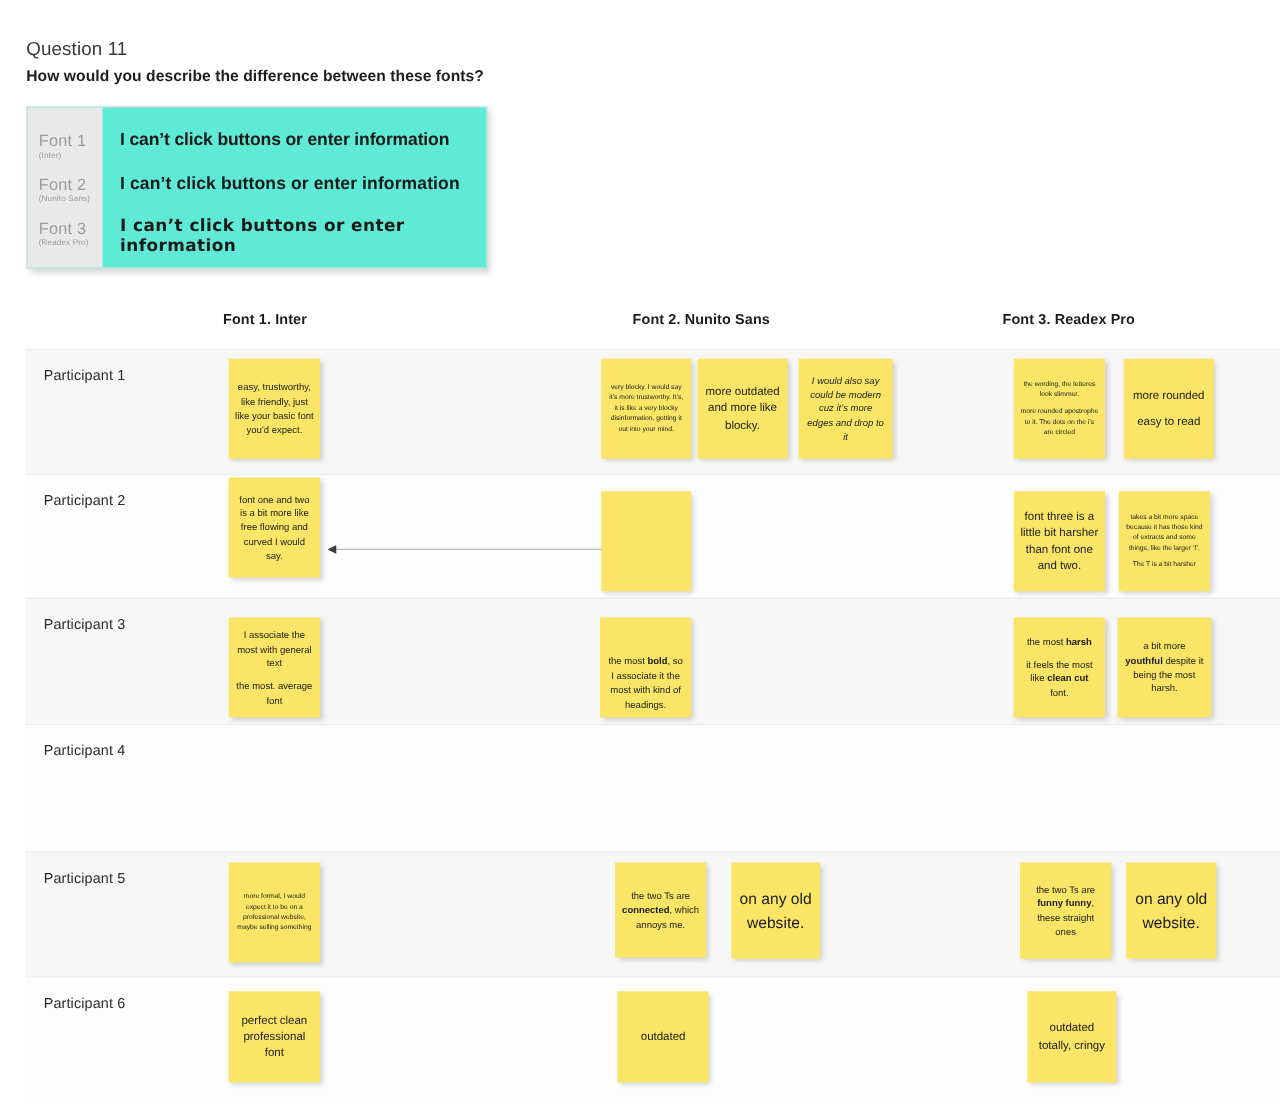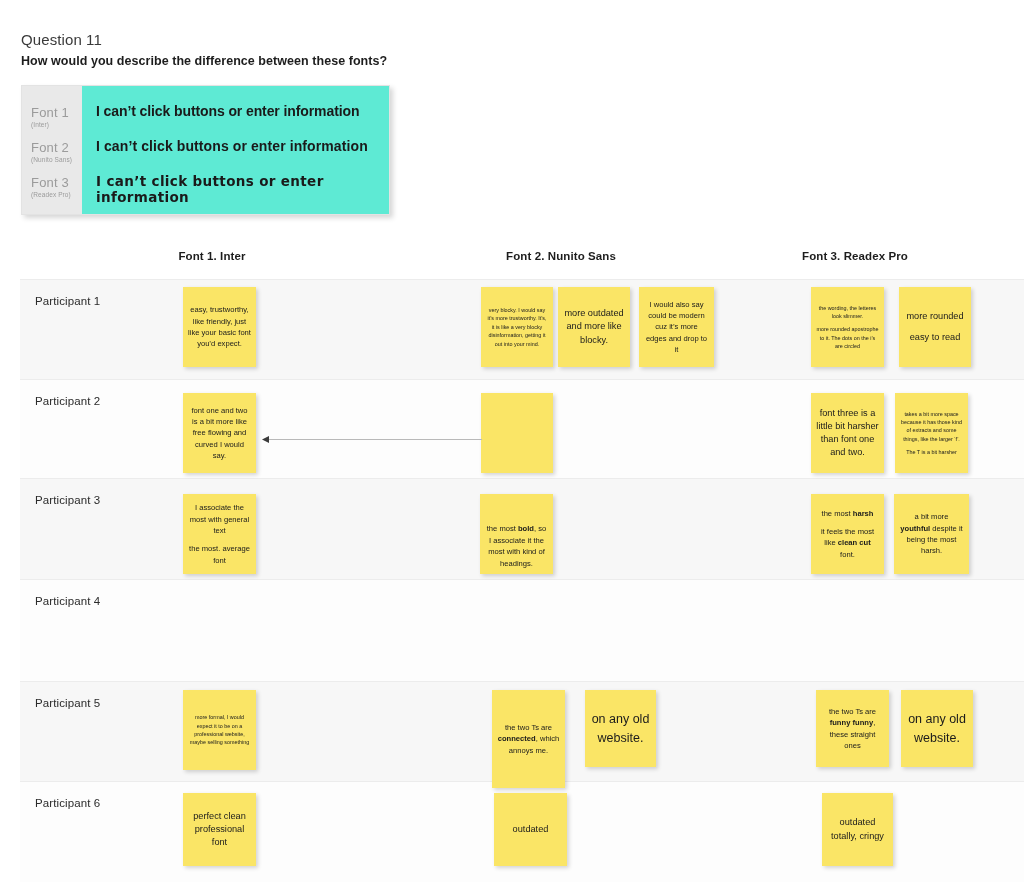--- a/index.html
+++ b/index.html
@@ -151,30 +151,30 @@
 
 <div class="note small" style="left: 183px; top: 287px; width: 73px; height: 80px; background: rgb(250, 229, 102);">
       <div class="inner">easy, trustworthy, like friendly, just like your basic font you’d expect.</div>
     </div>
     <div class="note tiny" style="left: 481px; top: 287px; width: 72px; height: 80px; background: rgb(250, 229, 102);">
       <div class="inner">very blocky. I would say it’s more trustworthy. It’s, it is like a very blocky disinformation, getting it out into your mind.</div>
     </div>
     <div class="note med" style="left: 558px; top: 287px; width: 72px; height: 80px; background: rgb(250, 229, 102);">
       <div class="inner">more outdated and more like blocky.</div>
     </div>
-    <div class="note small" style="left: 639px; top: 287px; width: 75px; height: 80px; background: rgb(250, 229, 102);">
+    <div class="note small" style="left: 639px; top: 287px; width: 75px; height: 80px; background: rgb(250, 229, 102); font-style: italic;">
       <div class="inner">I would also say could be modern cuz it’s more edges and drop to it</div>
     </div>
     <div class="note tiny" style="left: 811px; top: 287px; width: 73px; height: 80px; background: rgb(250, 229, 102);">
       <div class="inner">the wording, the letteres look slimmer.<span class="gap"></span>more rounded apostrophe to it. The dots on the i’s are circled</div>
     </div>
     <div class="note med" style="left: 899px; top: 287px; width: 72px; height: 80px; background: rgb(250, 229, 102);">
       <div class="inner">more rounded<span class="gap"></span>easy to read</div>
     </div>
-    <div class="note small" style="left: 183px; top: 393px; width: 73px; height: 80px; background: rgb(250, 229, 102);">
+    <div class="note small" style="left: 183px; top: 382px; width: 73px; height: 80px; background: rgb(250, 229, 102);">
       <div class="inner">font one and two is a bit more like free flowing and curved I would say.</div>
     </div>
     <div class="note small" style="left: 481px; top: 393px; width: 72px; height: 80px; background: rgb(250, 229, 102);">
       <div class="inner"></div>
     </div>
     <div class="note med" style="left: 811px; top: 393px; width: 73px; height: 80px; background: rgb(250, 229, 102);">
       <div class="inner">font three is a little bit harsher than font one and two.</div>
     </div>
     <div class="note tiny" style="left: 895px; top: 393px; width: 73px; height: 80px; background: rgb(250, 229, 102);">
       <div class="inner">takes a bit more space because it has those kind of extracts and some things, like the larger ‘f’.<span class="gap"></span>The T is a bit harsher</div>
@@ -191,21 +191,21 @@
     </div>
     <div class="note small" style="left: 811px; top: 494px; width: 73px; height: 80px; background: rgb(250, 229, 102);">
       <div class="inner">the most <b>harsh</b><span class="gap"></span>it feels the most like <b>clean cut</b> font.</div>
     </div>
     <div class="note small" style="left: 894px; top: 494px; width: 75px; height: 80px; background: rgb(250, 229, 102);">
       <div class="inner">a bit more <b>youthful</b> despite it being the most harsh.</div>
     </div>
     <div class="note tiny" style="left: 183px; top: 690px; width: 73px; height: 80px; background: rgb(250, 229, 102);">
       <div class="inner">more formal, I would expect it to be on a professional website, maybe selling something</div>
     </div>
-    <div class="note small" style="left: 492px; top: 690px; width: 73px; height: 98px; background: rgb(250, 229, 102);">
+    <div class="note small" style="left: 492px; top: 690px; width: 73px; height: 76px; background: rgb(250, 229, 102);">
       <div class="inner">the two Ts are <b>connected</b>, which  annoys me.</div>
     </div>
     <div class="note big" style="left: 585px; top: 690px; width: 71px; height: 77px; background: rgb(250, 229, 102);">
       <div class="inner">on any old website.</div>
     </div>
     <div class="note small" style="left: 816px; top: 690px; width: 73px; height: 77px; background: rgb(250, 229, 102);">
       <div class="inner">the two Ts are <b>funny funny</b>, these straight ones</div>
     </div>
     <div class="note big" style="left: 901px; top: 690px; width: 72px; height: 77px; background: rgb(250, 229, 102);">
       <div class="inner">on any old website.</div>

